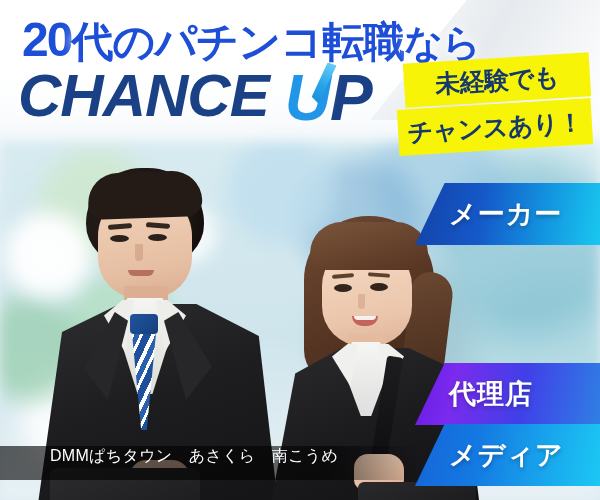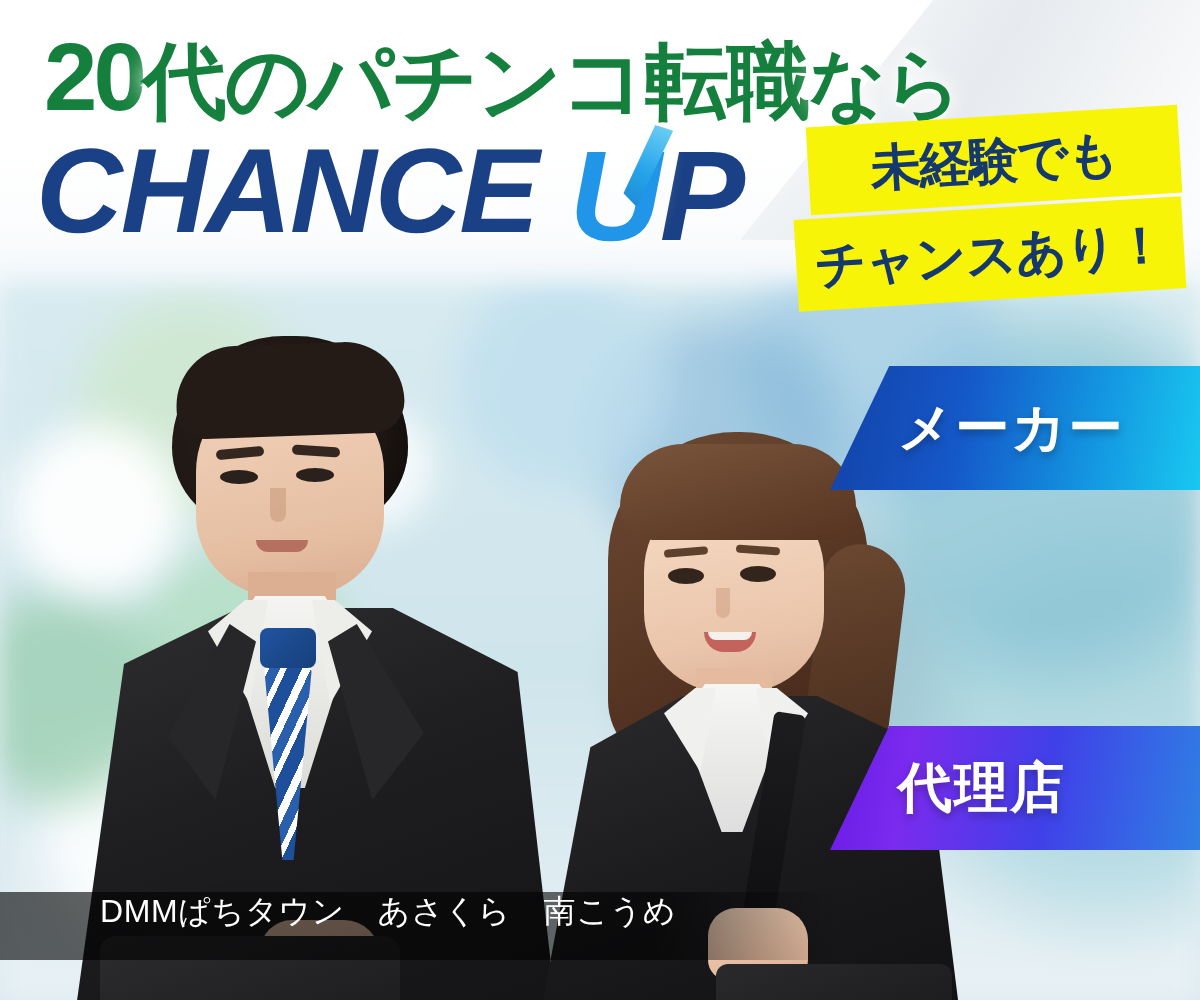--- a/index.html
+++ b/index.html
@@ -172,21 +172,21 @@
     background:linear-gradient(160deg,#f3d4ba,#ddae92);border-radius:14px 16px 10px 10px;
   }
   .woman .bag{
     position:absolute;left:88px;top:266px;width:118px;height:80px;
     background:linear-gradient(160deg,#2a2a2d,#101012);border-radius:6px;
   }
 
   
   .headline{
     position:absolute;left:22px;top:16px;z-index:40;
-    font-size:42px;font-weight:bold;color:#15803d;
+    font-size:42px;font-weight:bold;color:#1d4ed8;
     letter-spacing:-1px;line-height:1;white-space:nowrap;
     text-shadow:0 0 9px rgba(255,255,255,.95),0 0 16px rgba(255,255,255,.9),0 2px 0 rgba(255,255,255,.6);
   }
   .headline .num{font-size:48px;letter-spacing:-2px;}
   .headline .tail{font-size:38px;}
 
   
   .logo{
     position:absolute;left:18px;top:66px;z-index:40;
     display:flex;align-items:flex-start;white-space:nowrap;
@@ -333,19 +333,22 @@
     <span>チャンスあり！</span>
   </div>
 
   <div class="cats">
     <div class="cat c1">
       <span>メーカー</span>
     </div>
     <div class="cat c4">
       <span>代理店</span>
     </div>
+    <div class="cat c5">
+      <span>メディア</span>
+    </div>
   </div>
 
   <div class="caption">
     <span>DMMぱちタウン　あさくら　南こうめ</span>
   </div>
 
 </div>
 
 </body></html>

